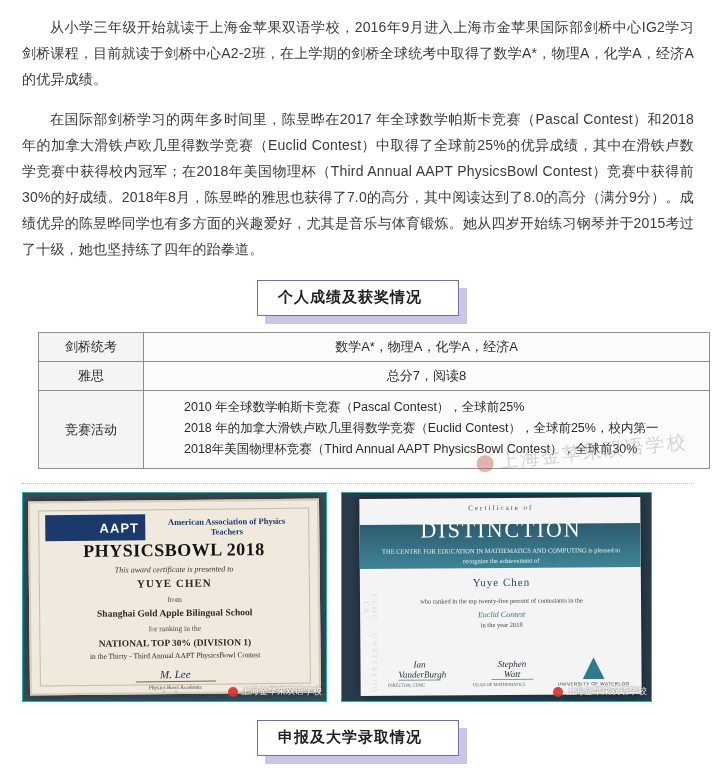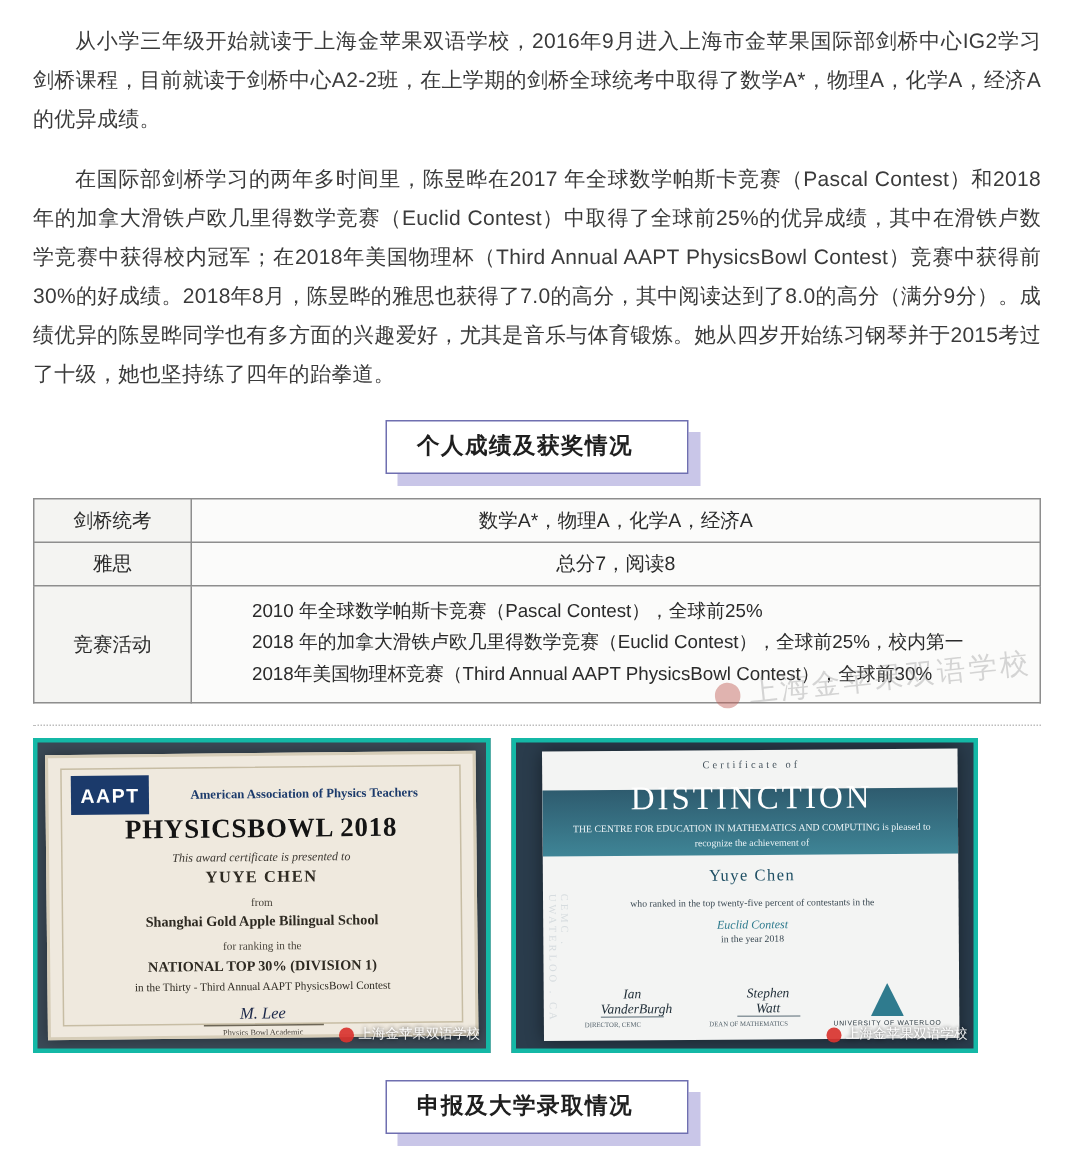--- a/index.html
+++ b/index.html
@@ -69,20 +69,21 @@
 
   
   .table-wrap {
     margin: 0 22px 14px 22px;
   }
   table.grades {
     border-collapse: collapse;
     width: 100%;
     background: #fbfbfa;
     table-layout: fixed;
+    margin-left: 16px;
   }
   table.grades td {
     border: 1px solid #8e8e8e;
     font-size: 13px;
     color: #2b2b2b;
     padding: 5px 6px;
     vertical-align: middle;
   }
   td.label {
     width: 92px;
@@ -104,21 +105,21 @@
   
   .photos {
     display: flex;
     gap: 14px;
     margin: 8px 22px 0 22px;
     align-items: flex-start;
   }
   .photo {
     position: relative;
     overflow: hidden;
-    border: 3px solid #14b8a6;
+    border: 1px solid #14b8a6;
     box-sizing: border-box;
   }
   .photo.left {
     width: 305px;
     height: 210px;
     background: #3b4a57;
   }
   .photo.right {
     width: 311px;
     height: 210px;
@@ -158,20 +159,21 @@
     background: #1b3a6b;
     color: #ffffff;
     font-size: 13px;
     font-weight: bold;
     letter-spacing: 1px;
     display: flex;
     align-items: center;
     justify-content: center;
     font-family: "Liberation Sans", sans-serif;
     flex: none;
+    padding-left: 48px;
   }
   .cert-assoc {
     flex: 1;
     font-size: 8.5px;
     color: #1b3a6b;
     font-weight: bold;
     text-align: center;
   }
   .cert-title {
     font-size: 18px;

